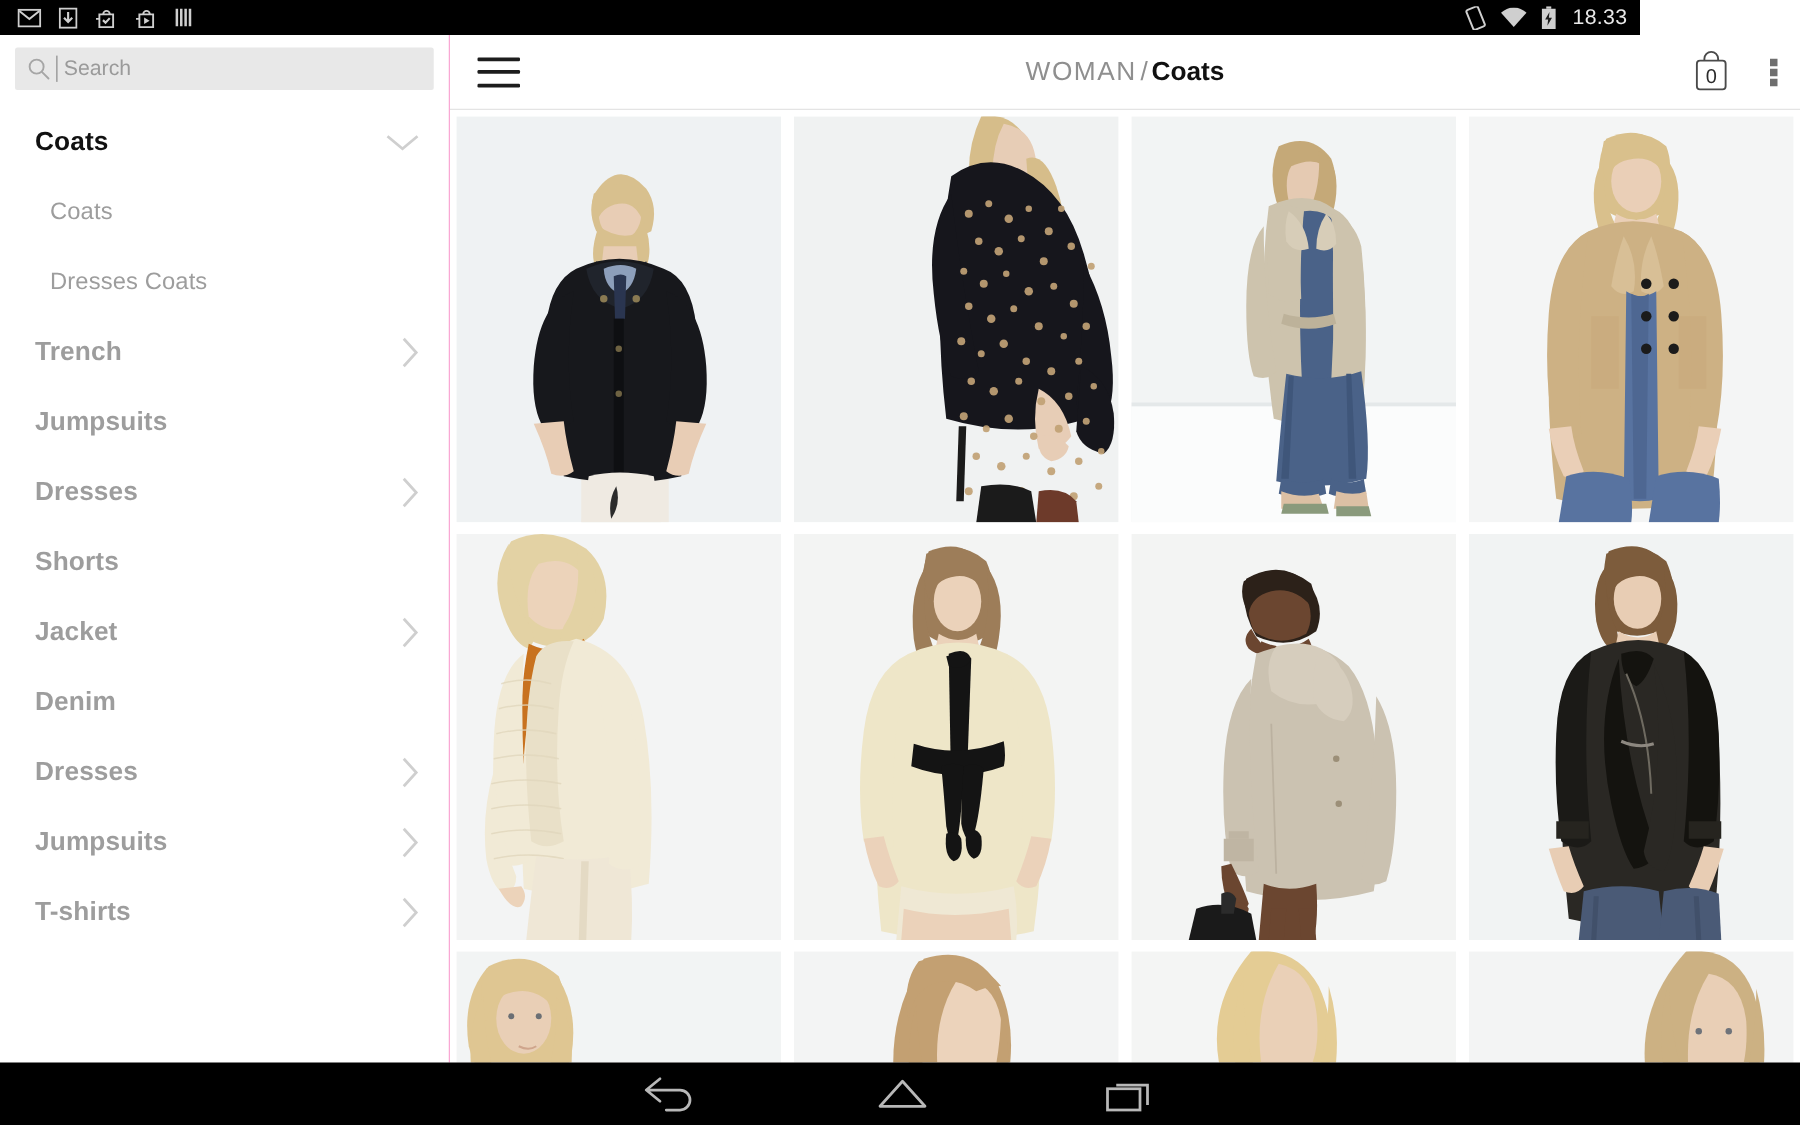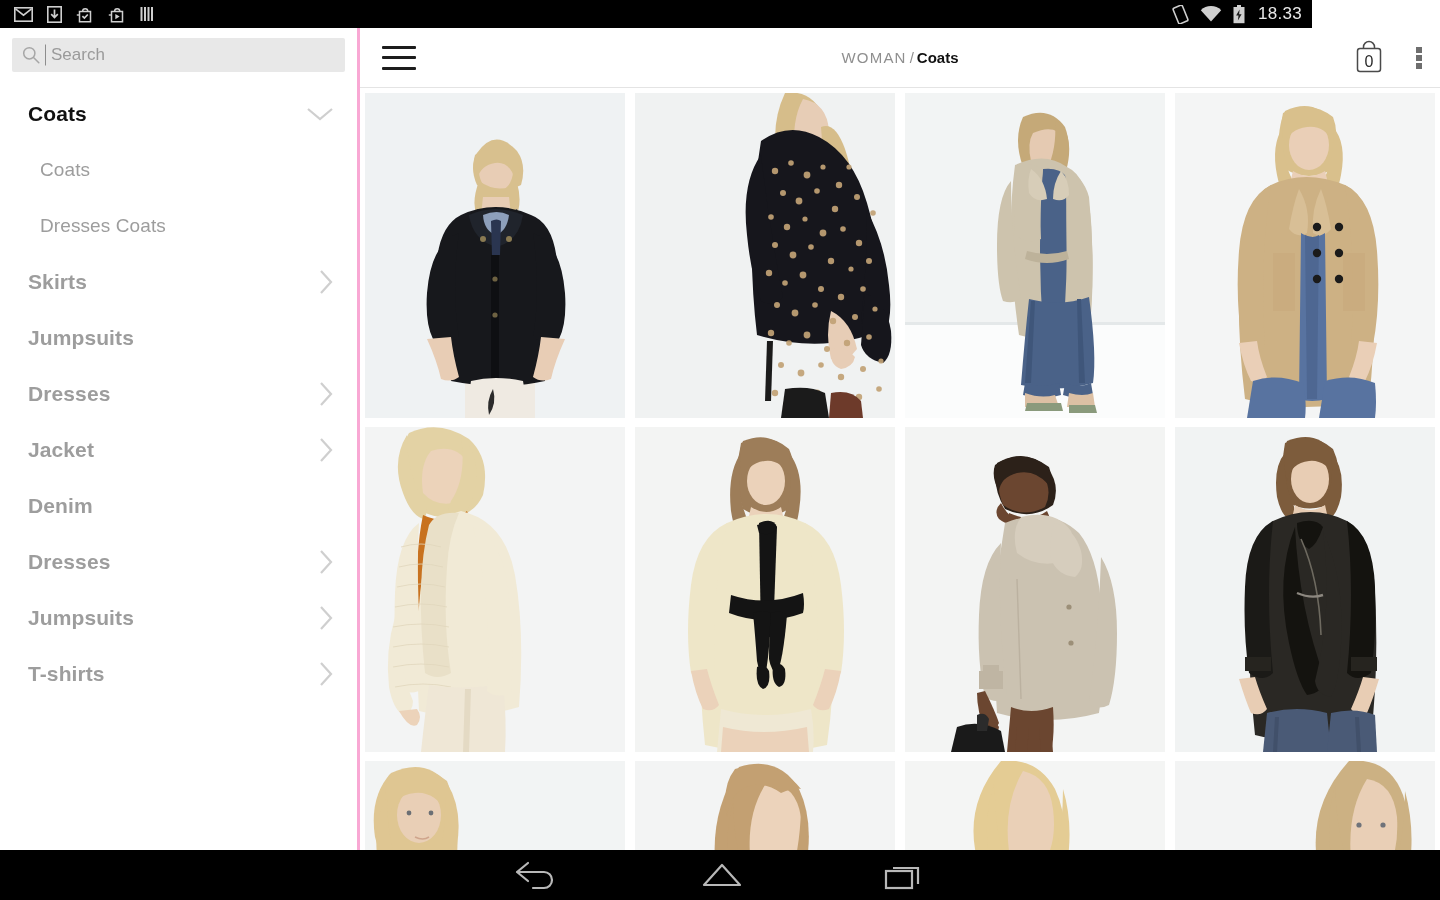--- a/index.html
+++ b/index.html
@@ -26,21 +26,21 @@
 
   
   .app{
     position:absolute; top:28px; left:0; width:1440px; height:822px;
     background:#fff; display:flex;
   }
 
   
   .sidebar{
     width:360px; height:822px; background:#fff;
-    border-right:3px solid #f9a8d4;
+    border-right:1px solid #f9a8d4;
     position:relative; overflow:hidden; flex:0 0 360px;
   }
   .search-wrap{ padding:10px 12px 0 12px; }
   .search-box{
     height:34px; background:#e8e8e8; border-radius:2px;
     display:flex; align-items:center; padding:0 10px; gap:8px;
   }
   .search-text{
     color:#9a9a9a; font-size:17px; position:relative; padding-left:3px;
   }
@@ -67,21 +67,21 @@
   .appbar{
     height:60px; flex:0 0 60px; background:#fff;
     border-bottom:1px solid #e4e4e4;
     display:flex; align-items:center; padding:0 18px 0 22px;
     position:relative;
   }
   .hamburger{ width:34px; height:24px; display:flex; flex-direction:column; justify-content:space-between; cursor:pointer; }
   .hamburger i{ display:block; height:3px; background:#1d1d1d; border-radius:1px; }
   .title{
     position:absolute; left:0; right:0; text-align:center;
-    font-size:15px; pointer-events:none;
+    font-size:21px; pointer-events:none;
   }
   .title .brand{ color:#8f8f8f; letter-spacing:1.2px; }
   .title .sep{ color:#8f8f8f; padding:0 3px; }
   .title .cat{ color:#111; font-weight:bold; }
   .appbar-right{ margin-left:auto; display:flex; align-items:center; gap:30px; z-index:2; }
   .bag{ position:relative; width:34px; height:38px; cursor:pointer; }
   .bag-count{
     position:absolute; left:0; right:0; top:14px; text-align:center;
     font-size:16px; color:#2b2b2b;
   }
@@ -180,33 +180,36 @@
       </div>
 
       <div class="menu-row sub">
         <span class="label">Coats</span>
       </div>
       <div class="menu-row sub">
         <span class="label">Dresses Coats</span>
       </div>
 
       <div class="menu-row">
-        <span class="label">Skirts</span>
+        <span class="label">Trench</span>
         <svg class="chev" width="18" height="30" viewBox="0 0 18 30">
           <path d="M4 4 L14 15 L4 26" fill="none" stroke="#cfcfcf" stroke-width="2.2"></path>
         </svg>
       </div>
       <div class="menu-row">
         <span class="label">Jumpsuits</span>
       </div>
       <div class="menu-row">
         <span class="label">Dresses</span>
         <svg class="chev" width="18" height="30" viewBox="0 0 18 30">
           <path d="M4 4 L14 15 L4 26" fill="none" stroke="#cfcfcf" stroke-width="2.2"></path>
         </svg>
+      </div>
+      <div class="menu-row">
+        <span class="label">Shorts</span>
       </div>
       <div class="menu-row">
         <span class="label">Jacket</span>
         <svg class="chev" width="18" height="30" viewBox="0 0 18 30">
           <path d="M4 4 L14 15 L4 26" fill="none" stroke="#cfcfcf" stroke-width="2.2"></path>
         </svg>
       </div>
       <div class="menu-row">
         <span class="label">Denim</span>
       </div>

